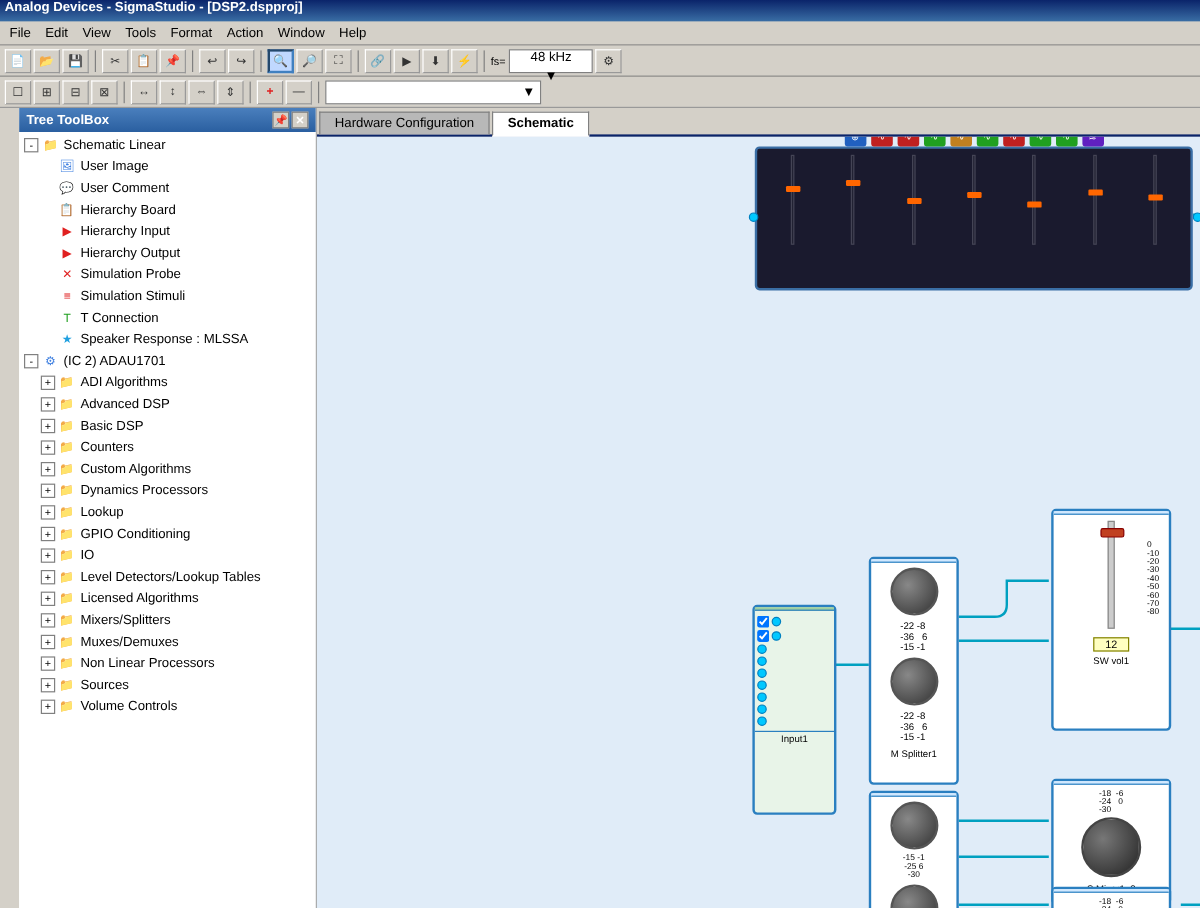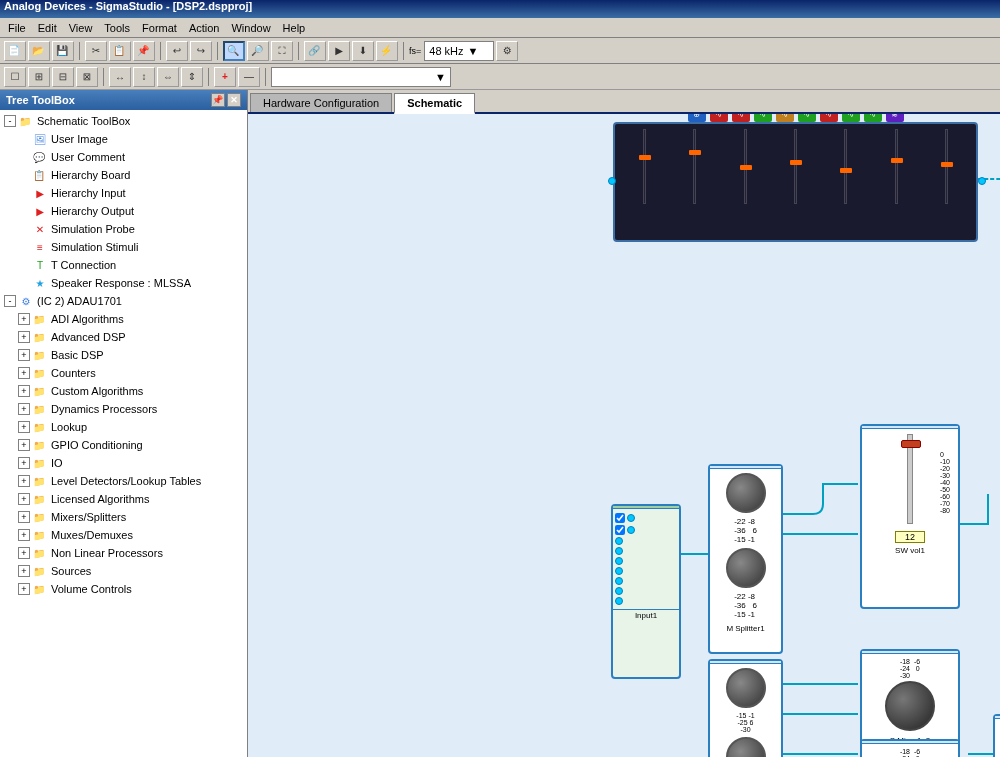--- a/index.html
+++ b/index.html
@@ -71,20 +71,21 @@
       height: calc(757px - 18px - 20px - 26px - 26px);
     }
 
     
     .tree-panel {
       width: 248px;
       background: white;
       border-right: 1px solid #808080;
       display: flex;
       flex-direction: column;
+      margin-left: 16px;
     }
     .tree-header {
       background: linear-gradient(to bottom, #4a7fbd, #2a5fa0);
       color: white;
       height: 20px;
       display: flex;
       align-items: center;
       justify-content: space-between;
       padding: 0 6px;
       font-size: 11px;
@@ -213,21 +214,21 @@
   <div class="tb-btn">🔎</div>
   <div class="tb-btn">⛶</div>
   <div class="tb-separator"></div>
   <div class="tb-btn">🔗</div>
   <div class="tb-btn">▶</div>
   <div class="tb-btn">⬇</div>
   <div class="tb-btn">⚡</div>
   <div class="tb-separator"></div>
   <div style="display:flex;align-items:center;gap:3px;">
     <span style="font-size:9px;">fs=</span>
-    <div class="tb-dropdown" style="width:70px;">
+    <div class="tb-dropdown" style="width:70px;flex-direction:column;">
       <span>48 kHz</span>
       <span>▼</span>
     </div>
   </div>
   <div class="tb-btn">⚙</div>
 </div>
 
 <div class="toolbar-row2">
   <div class="tb-btn">☐</div>
   <div class="tb-btn">⊞</div>
@@ -257,21 +258,21 @@
         <div class="tree-header-btn">📌</div>
         <div class="tree-header-btn">✕</div>
       </div>
     </div>
     <div class="tree-body" id="tree-body">
 
     <div class="tree-item">
           <span class="tree-indent" style="width:2px;display:inline-block;"></span>
           <span class="tree-toggle">-</span>
           <span class="tree-icon" style="color:#e8c020">📁</span>
-          <span class="tree-label">Schematic ToolBox</span>
+          <span class="tree-label">Schematic Linear</span>
         </div>
         <div class="tree-item">
           <span class="tree-indent" style="width:16px;display:inline-block;"></span>
           <span style="width:16px;display:inline-block;"></span>
           <span class="tree-icon" style="color:#4080e0">🖼</span>
           <span class="tree-label">User Image</span>
         </div>
         <div class="tree-item">
           <span class="tree-indent" style="width:16px;display:inline-block;"></span>
           <span style="width:16px;display:inline-block;"></span>

